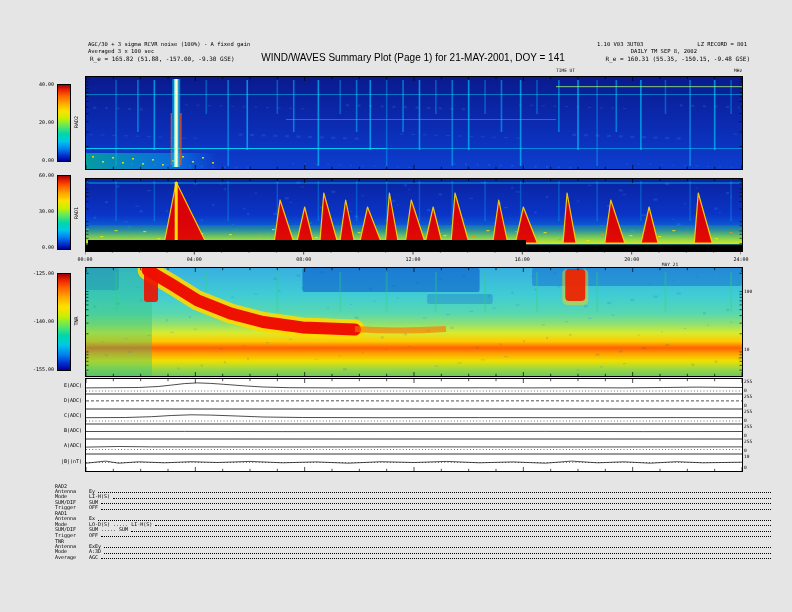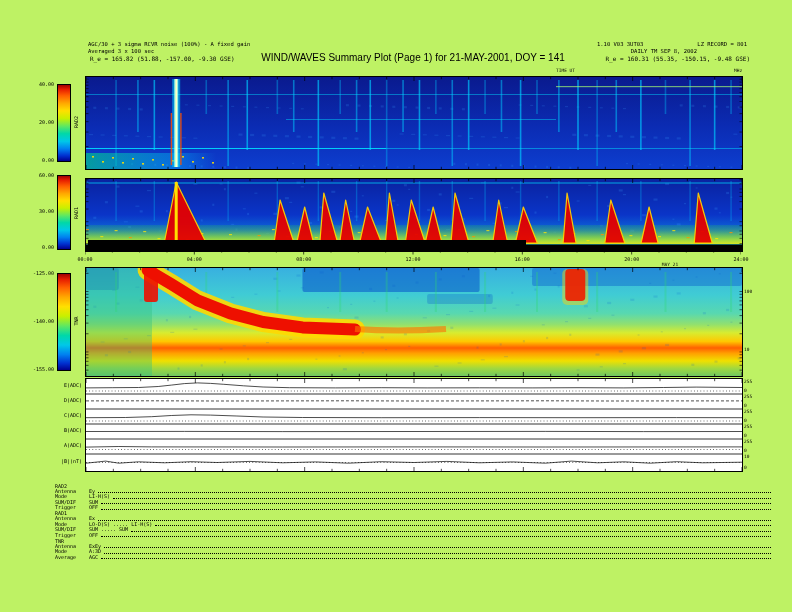--- a/index.html
+++ b/index.html
@@ -1,16 +1,16 @@
 <!DOCTYPE html>
 <html><head>
 <meta charset="utf-8">
 <style>
   html,body{margin:0;padding:0;background:#fff;}
-  #page{position:relative;width:792px;height:612px;background:#bef264;overflow:hidden;
+  #page{position:relative;width:792px;height:612px;background:#e5e5e5;overflow:hidden;
         font-family:"DejaVu Sans",sans-serif;color:#000;}
   .t45{position:absolute;font:4.5px "DejaVu Sans Mono",monospace;white-space:nowrap;}
   .t55{position:absolute;font:5.5px "DejaVu Sans Mono",monospace;white-space:nowrap;}
   .t6{position:absolute;font:6px "DejaVu Sans Mono",monospace;white-space:nowrap;}
   .title{position:absolute;left:85px;top:52px;width:656px;text-align:center;
          font:10px "Liberation Sans",sans-serif;}
   svg.panel{position:absolute;border:1px solid #000;display:block;}
   .cbar{position:absolute;width:12px;border:1px solid #000;
     background:linear-gradient(to bottom,#a00000 0%,#e82000 6%,#ff6000 14%,#ffa800 24%,
       #ffe000 34%,#c8f000 44%,#60e860 54%,#00d8a8 64%,#00c8e8 74%,#0080f0 84%,

